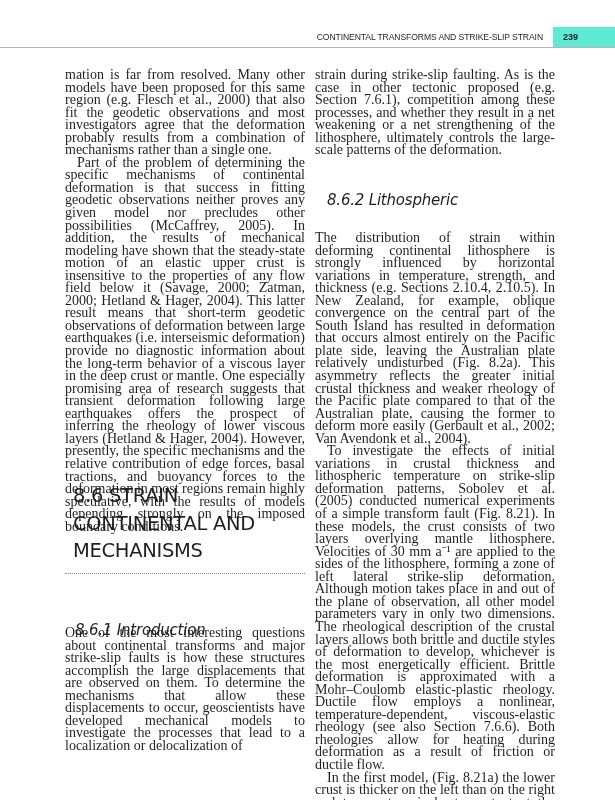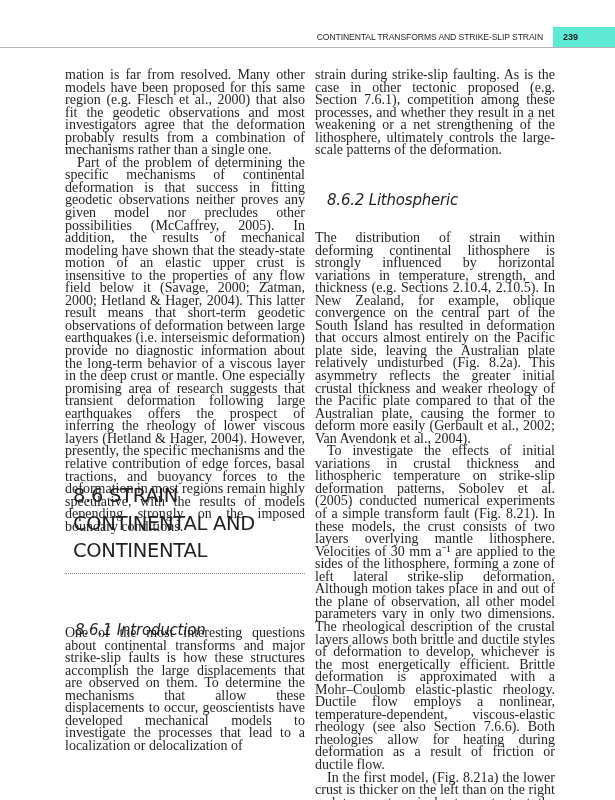--- a/index.html
+++ b/index.html
@@ -48,21 +48,21 @@
 
 <div class="col left-col">
   <p>mation is far from resolved. Many other models have been proposed for this same region (e.g. Flesch et al., 2000) that also fit the geodetic observations and most investigators agree that the deformation probably results from a combination of mechanisms rather than a single one.</p>
   <p class="indent">Part of the problem of determining the specific mechanisms of continental deformation is that success in fitting geodetic observations neither proves any given model nor precludes other possibilities (McCaffrey, 2005). In addition, the results of mechanical modeling have shown that the steady-state motion of an elastic upper crust is insensitive to the properties of any flow field below it (Savage, 2000; Zatman, 2000; Hetland &amp; Hager, 2004). This latter result means that short-term geodetic observations of deformation between large earthquakes (i.e. interseismic deformation) provide no diagnostic information about the long-term behavior of a viscous layer in the deep crust or mantle. One especially promising area of research suggests that transient deformation following large earthquakes offers the prospect of inferring the rheology of lower viscous layers (Hetland &amp; Hager, 2004). However, presently, the specific mechanisms and the relative contribution of edge forces, basal tractions, and buoyancy forces to the deformation in most regions remain highly speculative, with the results of models depending strongly on the imposed boundary conditions.</p>
 </div>
 
 <div class="abs" style="left:65px; top:474px; width:240px;">
   <h1 class="h1">
     <span style="display:block">8.6  STRAIN</span>
     <span style="display:block">CONTINENTAL AND</span>
-    <span style="display:block">CONTINENTAL</span>
+    <span style="display:block">MECHANISMS</span>
   </h1>
   <div class="h1-rule"></div>
 </div>
 
 <h2 class="h2 abs" style="left:63px; top:608px; width:240px;">8.6.1  Introduction</h2>
 
 <div class="col" style="left:65px; top:627px;">
   <p>One of the most interesting questions about continental transforms and major strike-slip faults is how these structures accomplish the large displacements that are observed on them. To determine the mechanisms that allow these displacements to occur, geoscientists have developed mechanical models to investigate the processes that lead to a localization or delocalization of</p>
 </div>
 

